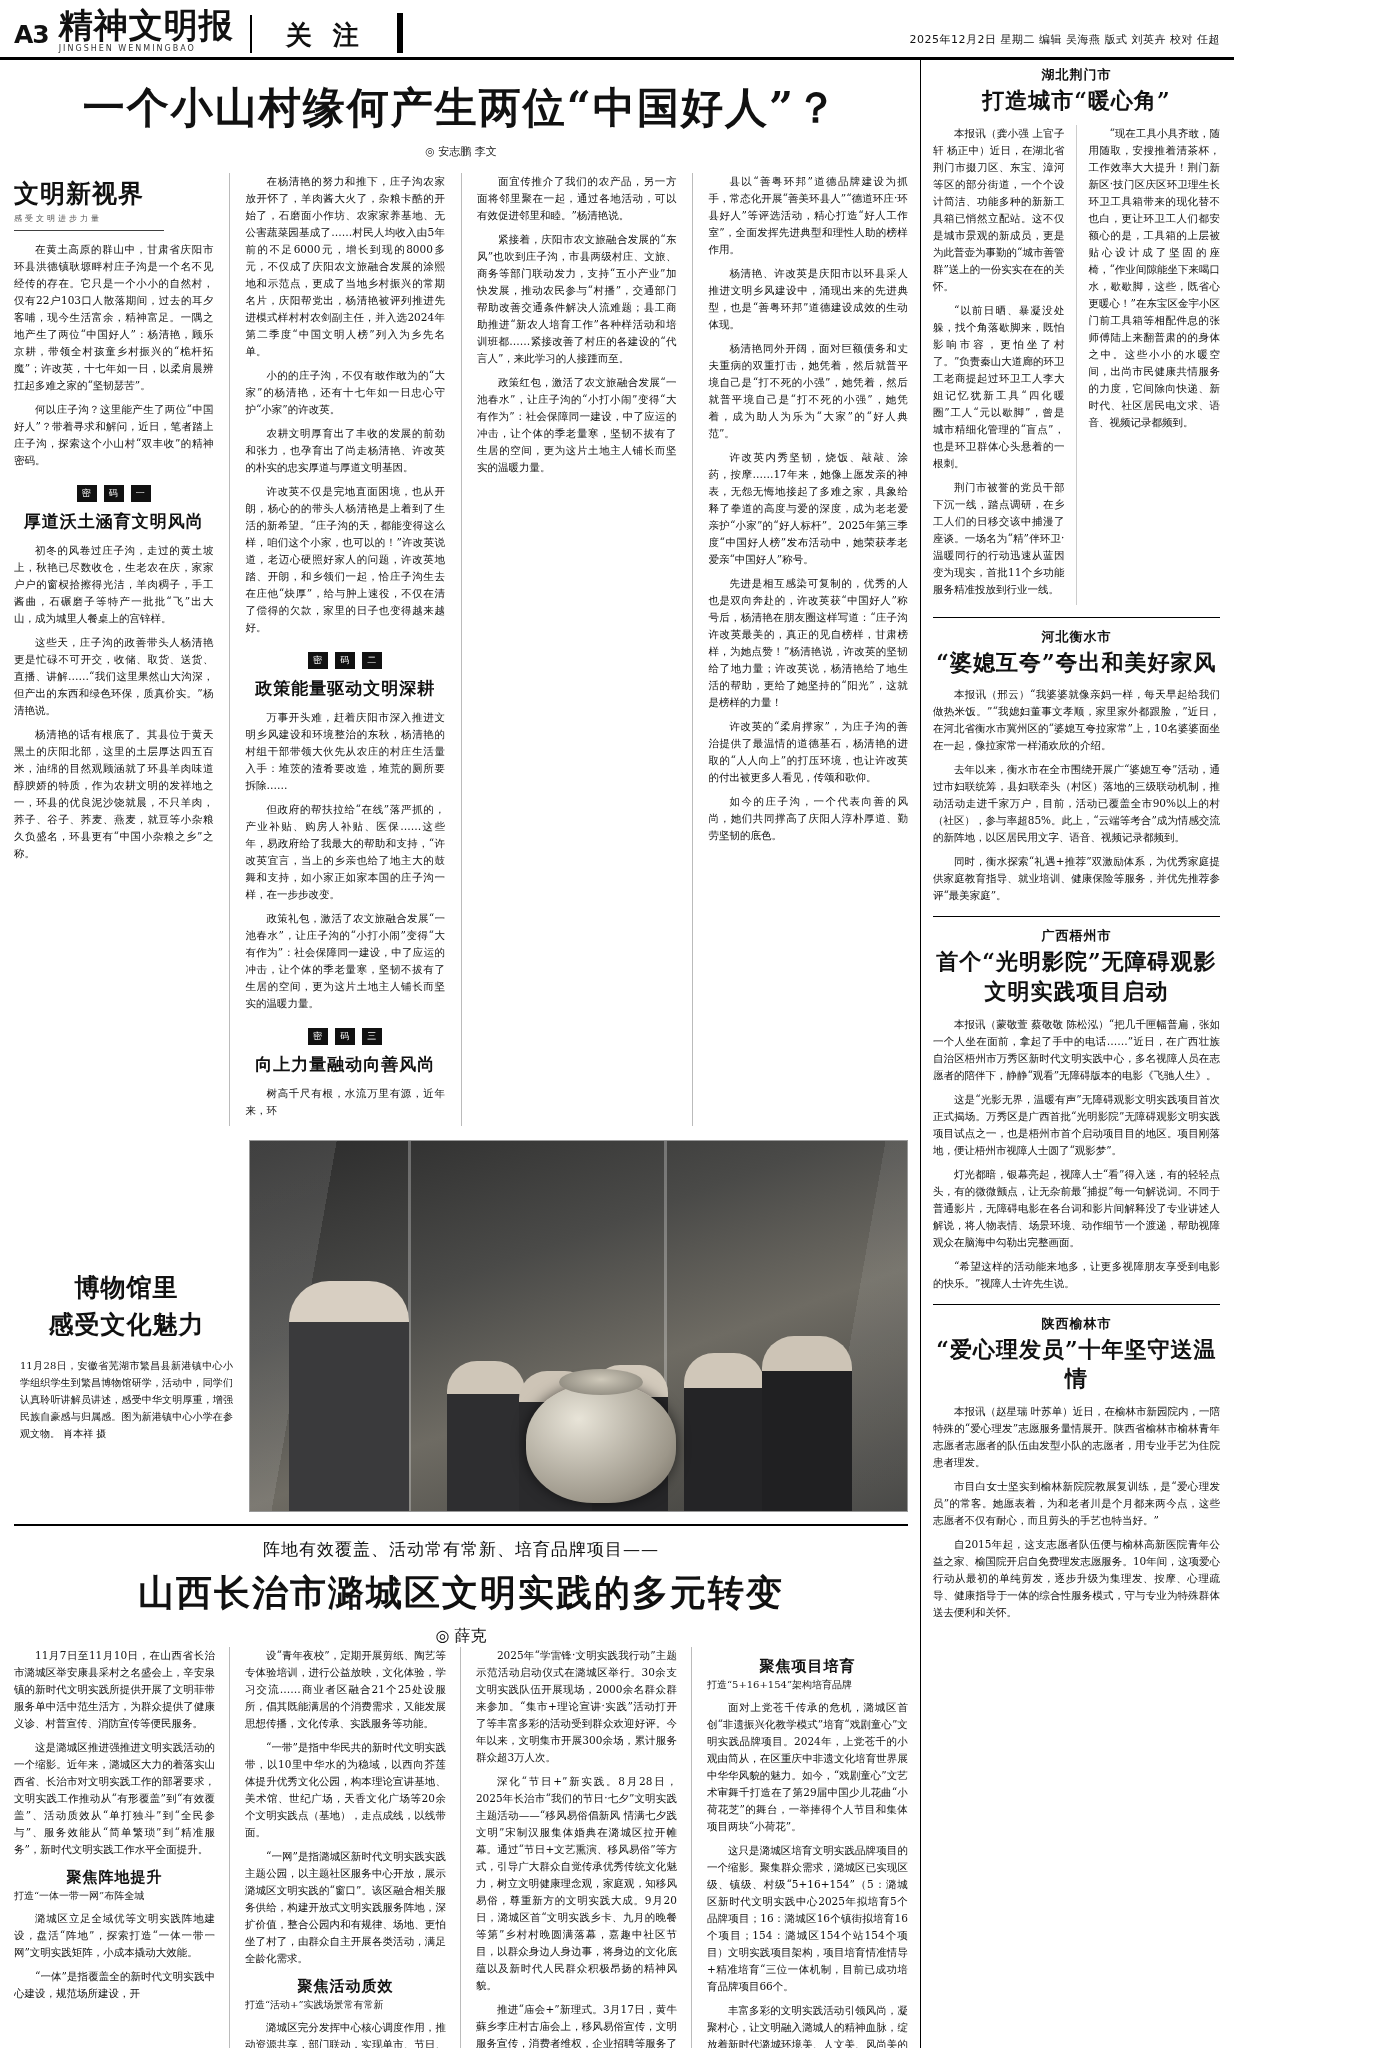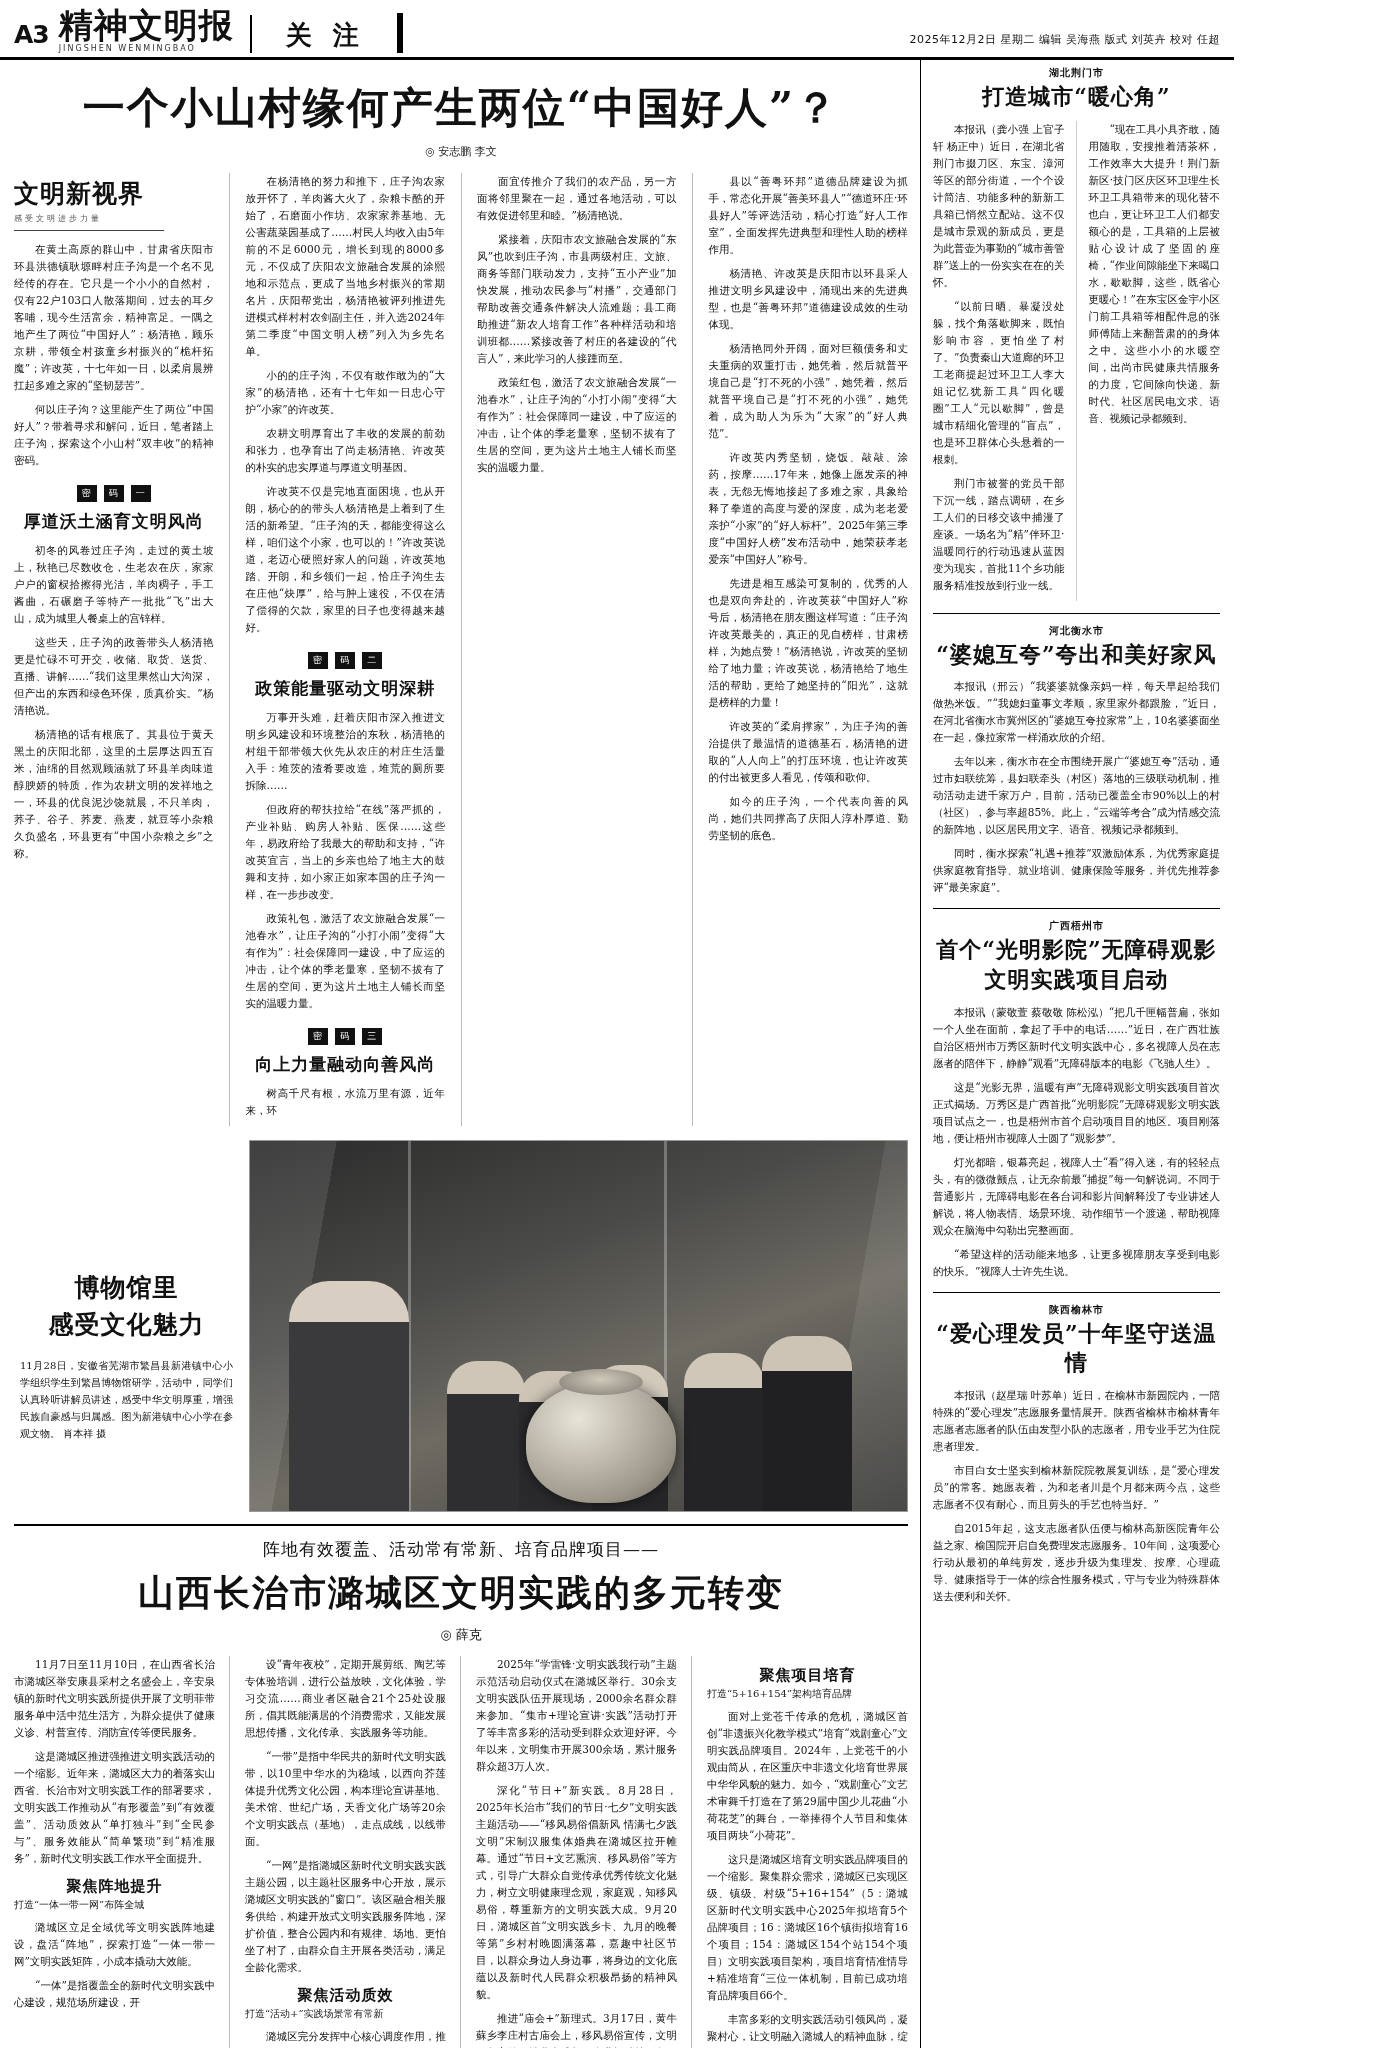--- a/index.html
+++ b/index.html
@@ -131,34 +131,34 @@
 
   
   .feature{padding-top:12px;}
   .feature-kicker{
     text-align:center;font-size:17px;margin-bottom:8px;letter-spacing:1px;
   }
   .feature-title{
     text-align:center;font-size:36px;font-weight:700;letter-spacing:2px;margin-bottom:8px;
   }
   .feature-byline{
-    text-align:center;font-size:13px;font-family:"DejaVu Sans",sans-serif;margin-bottom:12px;
+    text-align:center;font-size:16px;font-family:"DejaVu Sans",sans-serif;
   }
   .cols4{display:flex;gap:14px;}
   .cols4 .col{flex:1;}
   .mid-head{
     text-align:center;font-size:15px;font-weight:700;margin:10px 0 2px 0;letter-spacing:1px;
   }
   .mid-sub{
     font-size:10px;margin-bottom:7px;color:#222;
   }
 
   
   .rr-title{
-    text-align:center;font-size:10px;font-weight:700;margin:6px 0 2px 0;letter-spacing:1px;
+    text-align:center;font-size:13px;font-weight:700;margin:6px 0 2px 0;letter-spacing:1px;
   }
   .rr-big{
     text-align:center;font-size:22px;font-weight:700;margin:0 0 9px 0;letter-spacing:1px;line-height:1.35;
   }
   .rr-sep{border-top:1px solid #000;margin:12px 0 10px 0;}
   .rr-cols{display:flex;gap:12px;}
   .rr-cols .col{flex:1;}
   .rr-cols .col.sep{border-left:1px solid #ccc;padding-left:11px;}
 </style>
 </head>

